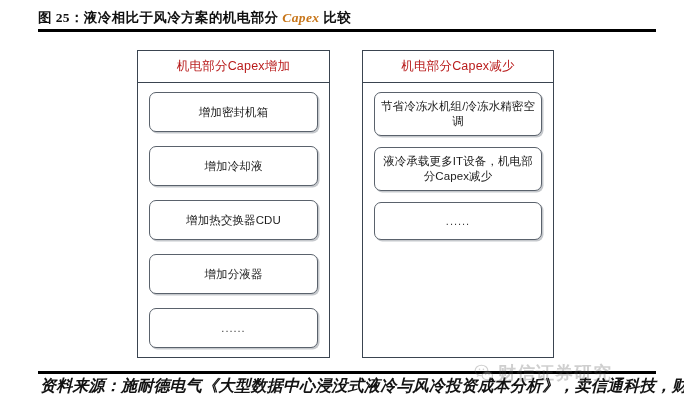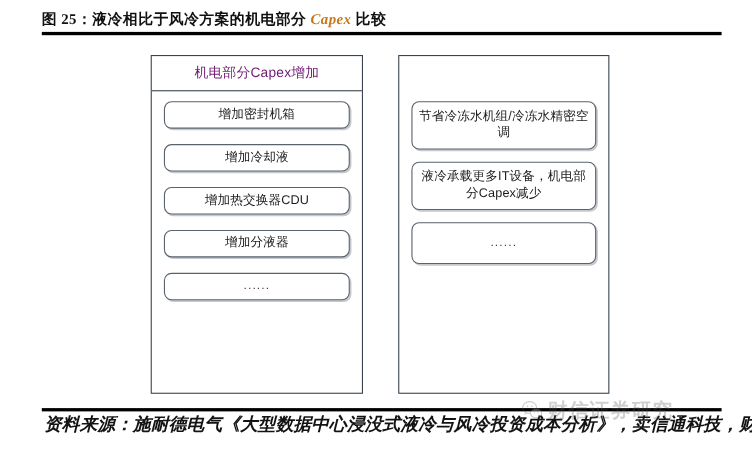--- a/index.html
+++ b/index.html
@@ -87,21 +87,21 @@
     left: 0;
     top: 0;
     right: 0;
     height: 32px;
     border-bottom: 1.6px solid #3a4450;
     box-sizing: border-box;
     display: flex;
     align-items: center;
     justify-content: center;
     font-size: 12.5px;
-    color: #701a75;
+    color: #b91c1c;
     letter-spacing: 0.2px;
   }
 
   .panel-body {
     position: absolute;
     left: 0;
     right: 0;
     top: 32px;
     bottom: 0;
     padding: 9px 11px 9px 11px;
@@ -123,21 +123,21 @@
     font-size: 11.5px;
     line-height: 15px;
     color: #1b1b1b;
     letter-spacing: 0.1px;
     padding: 2px 5px;
     box-shadow: 1.5px 1.5px 0 rgba(90,98,108,0.35);
   }
 
   
   #panel-increase .item-box {
-    height: 25px;
+    height: 40px;
     margin-bottom: 14px;
   }
   #panel-increase .item-box:last-child {
     margin-bottom: 0;
   }
 
   
   #panel-decrease .item-box {
     height: 38px;
     margin-bottom: 11px;
@@ -213,20 +213,21 @@
     <div class="panel-body">
       <div class="item-box">增加密封机箱</div>
       <div class="item-box">增加冷却液</div>
       <div class="item-box">增加热交换器CDU</div>
       <div class="item-box">增加分液器</div>
       <div class="item-box ellipsis-box">......</div>
     </div>
   </div>
 
   <div class="panel" id="panel-decrease">
+    <div class="panel-header">机电部分Capex减少</div>
     <div class="panel-body">
       <div class="item-box two-line">节省冷冻水机组/冷冻水精密空调</div>
       <div class="item-box two-line">液冷承载更多IT设备，机电部分Capex减少</div>
       <div class="item-box ellipsis-box">......</div>
     </div>
   </div>
 
 </div>
 
 <div id="footer-rule"></div>

